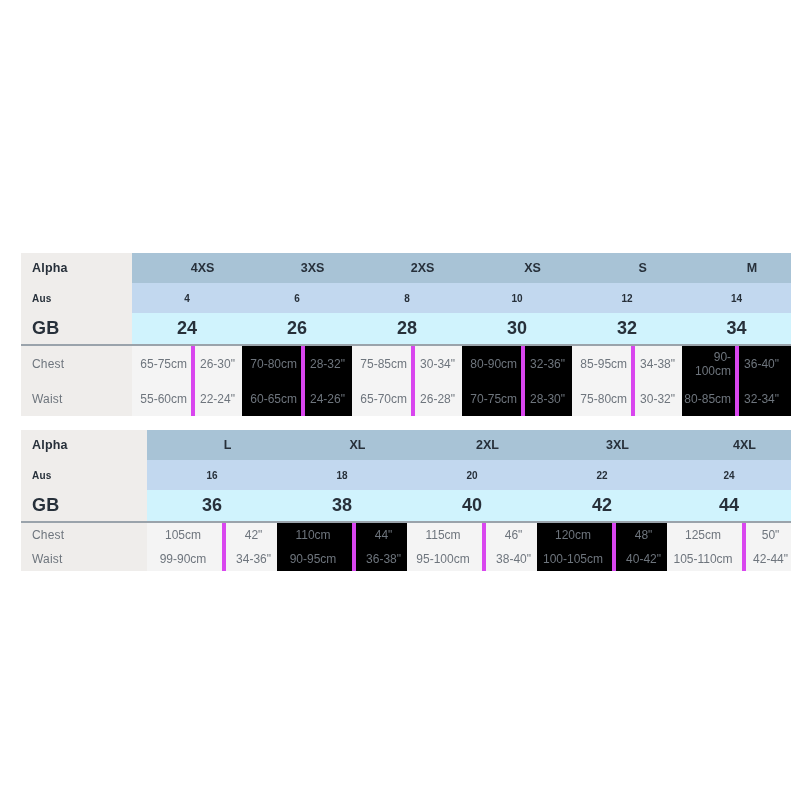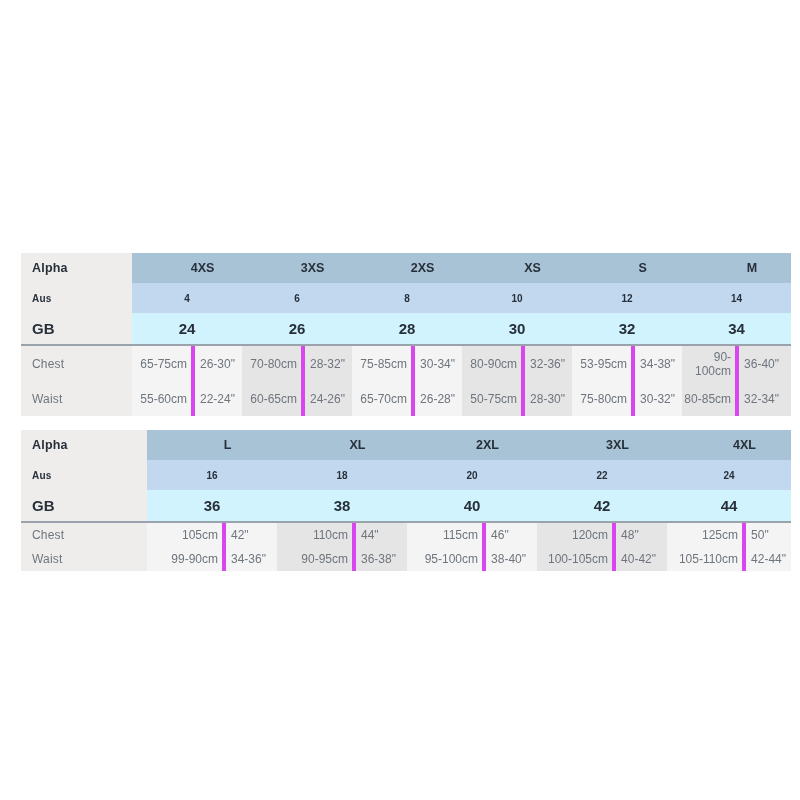--- a/index.html
+++ b/index.html
@@ -52,21 +52,21 @@
     font-size: 12.5px;
     letter-spacing: 0.2px;
   }
 
   tr.row-alpha td.val { background: #a8c3d6; padding-left: 32px; }
   tr.row-aus   td.val { background: #c2d8ef; }
   tr.row-gb    td.val { background: #d0f3fd; }
 
   tr.row-alpha td { height: 28px; font-size: 12.5px; }
   tr.row-aus   td { height: 28px; font-size: 10px; }
-  tr.row-gb    td { height: 29px; font-size: 15px; }
+  tr.row-gb    td { height: 29px; font-size: 18px; }
 
   
   tr.sep td {
     height: 2px;
     padding: 0;
     background: #9aa3ab;
   }
 
   
   tr.row-data td {
@@ -88,26 +88,26 @@
     text-align: right;
     padding-right: 4px;
     border-right: 4px solid #d946ef;
   }
   td.inch {
     text-align: left;
     padding-left: 5px;
   }
 
   .grp-shade { background: #f4f4f4; }
-  .grp-plain { background: #e5e5e5; }
+  .grp-plain { background: #000000; }
 
   
   table.t1 tr.row-data td { height: 33px; }
   
-  table.t2 tr.row-data td { height: 22px; }
+  table.t2 tr.row-data td { height: 22px; text-align: center; }
 
   .gap {
     height: 14px;
   }
 </style>
 </head>
 <body>
 
 <div class="page">
   <div class="charts-wrap">
@@ -167,35 +167,35 @@
       <tr class="row-data">
         <td class="rowlabel">Chest</td>
         <td class="cm grp-shade">65-75cm</td>
         <td class="inch grp-shade">26-30"</td>
         <td class="cm grp-plain">70-80cm</td>
         <td class="inch grp-plain">28-32"</td>
         <td class="cm grp-shade">75-85cm</td>
         <td class="inch grp-shade">30-34"</td>
         <td class="cm grp-plain">80-90cm</td>
         <td class="inch grp-plain">32-36"</td>
-        <td class="cm grp-shade">53-95cm</td>
+        <td class="cm grp-shade">85-95cm</td>
         <td class="inch grp-shade">34-38"</td>
         <td class="cm grp-plain">90-100cm</td>
         <td class="inch grp-plain">36-40"</td>
       </tr>
 
       <tr class="row-data">
         <td class="rowlabel">Waist</td>
         <td class="cm grp-shade">55-60cm</td>
         <td class="inch grp-shade">22-24"</td>
         <td class="cm grp-plain">60-65cm</td>
         <td class="inch grp-plain">24-26"</td>
         <td class="cm grp-shade">65-70cm</td>
         <td class="inch grp-shade">26-28"</td>
-        <td class="cm grp-plain">50-75cm</td>
+        <td class="cm grp-plain">70-75cm</td>
         <td class="inch grp-plain">28-30"</td>
         <td class="cm grp-shade">75-80cm</td>
         <td class="inch grp-shade">30-32"</td>
         <td class="cm grp-plain">80-85cm</td>
         <td class="inch grp-plain">32-34"</td>
       </tr>
     </tbody>
       </table>
 
     <div class="gap"></div>

